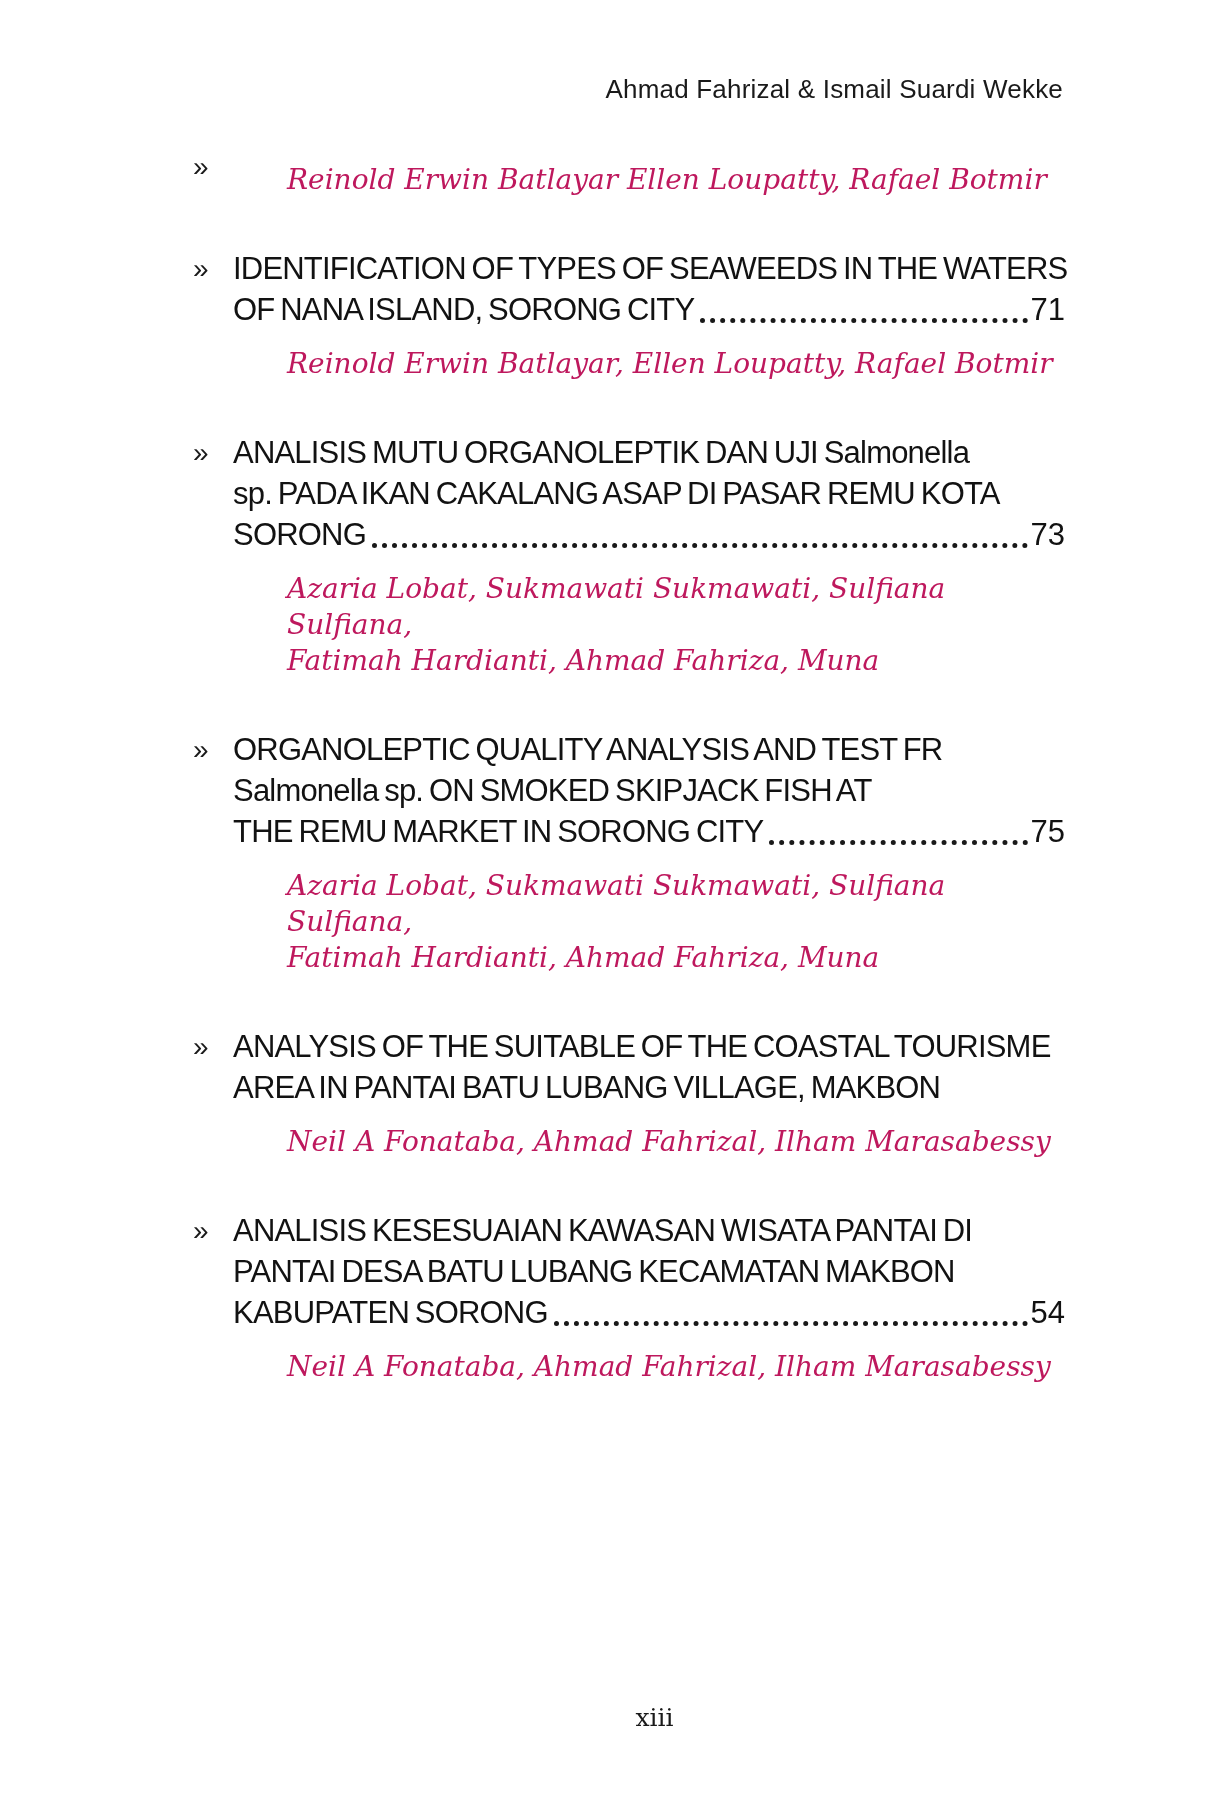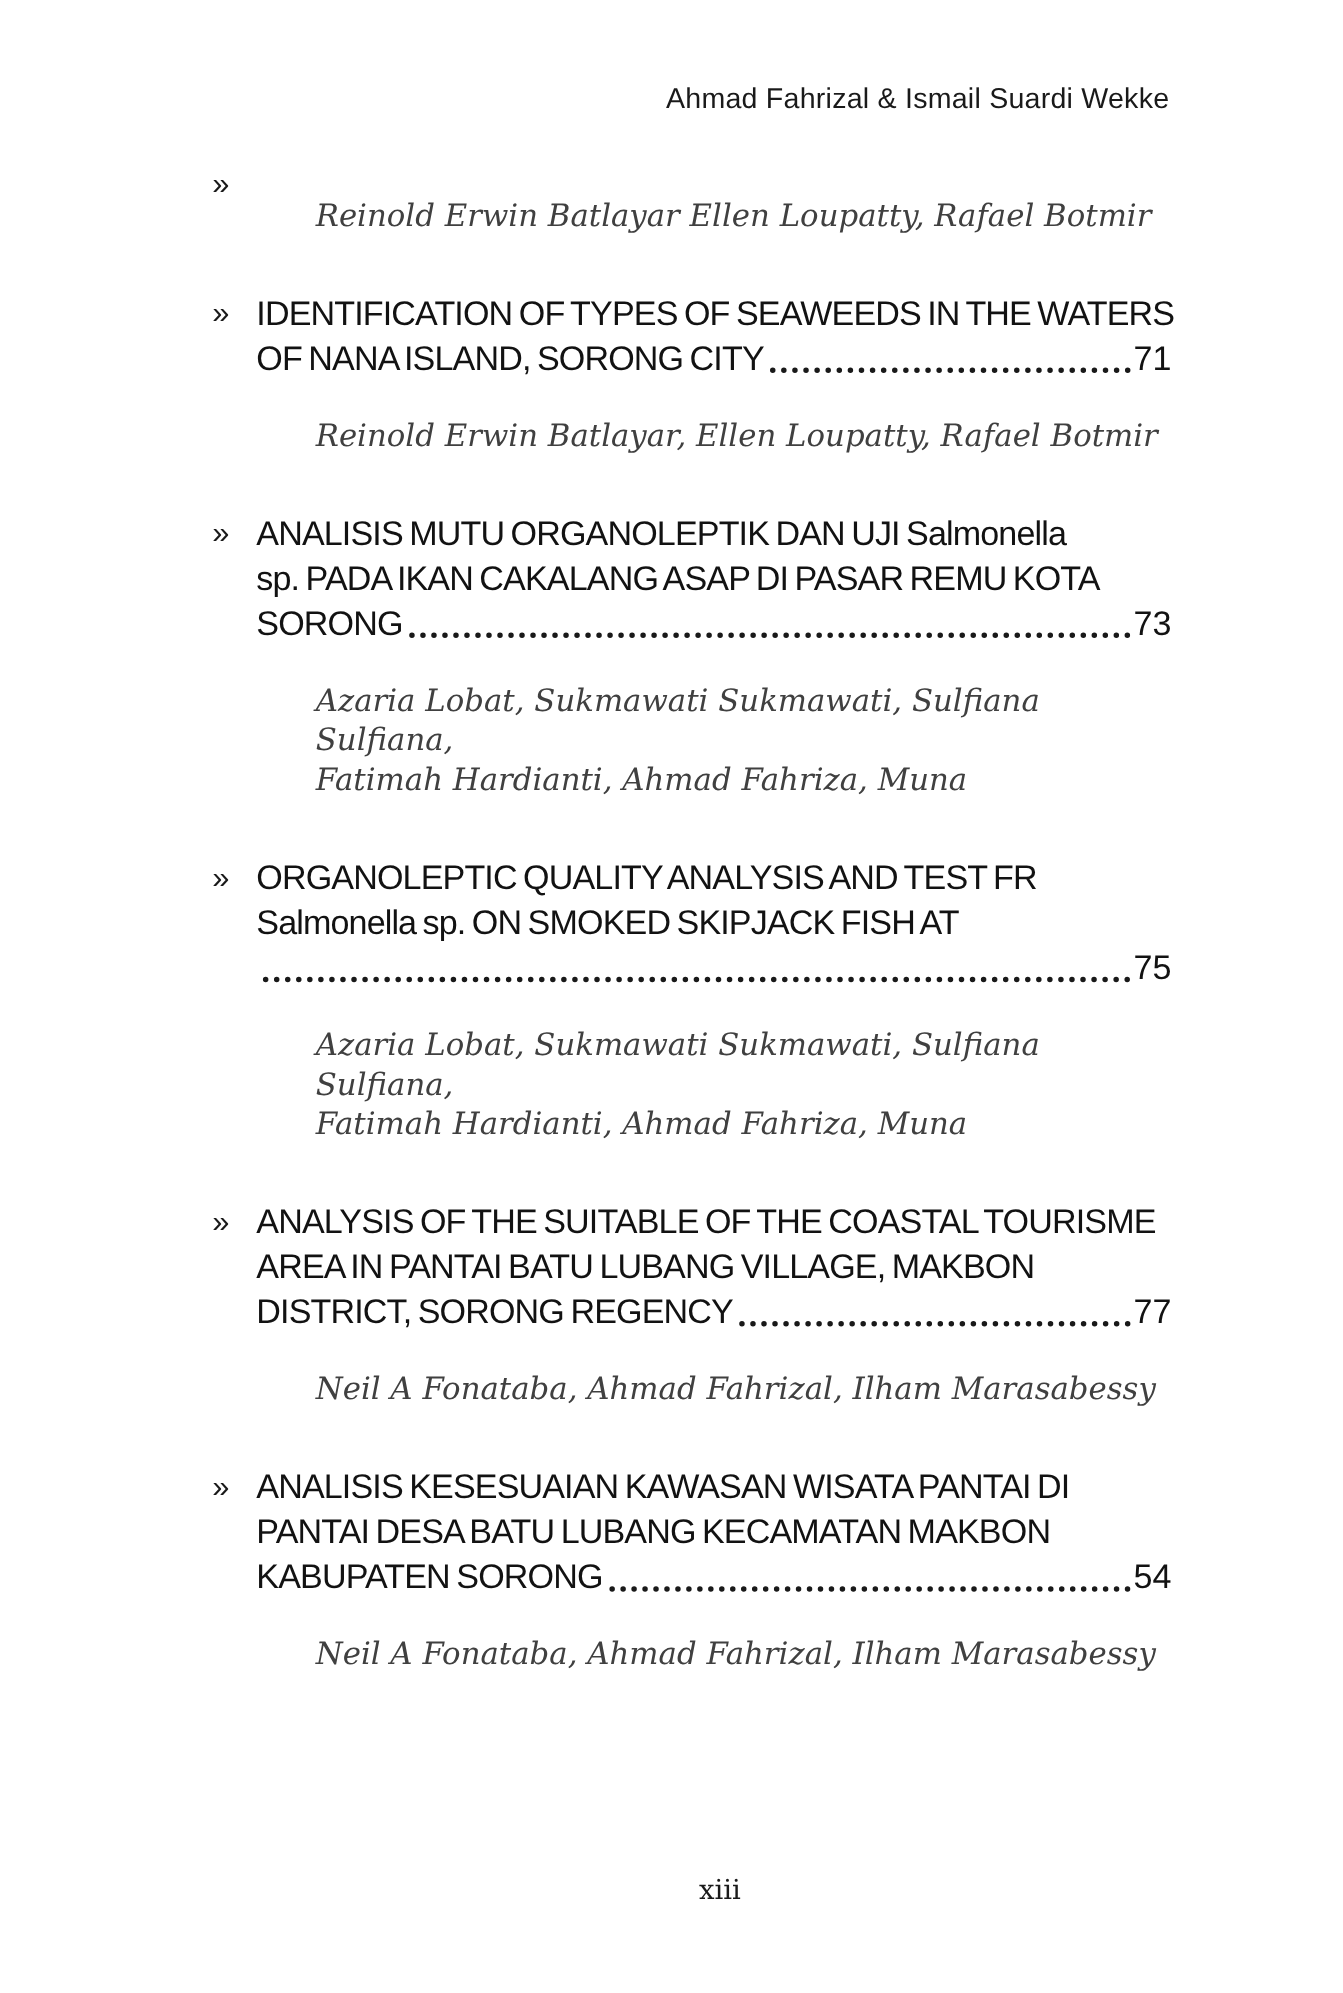--- a/index.html
+++ b/index.html
@@ -46,27 +46,27 @@
     align-self:flex-end;
     border-bottom:5px dotted #191919;
     margin:0 3px 7px 6px;
     min-width:30px;
   }
   .page-num {
     font-size:31px;
     letter-spacing:0;
   }
   .authors {
-    margin-top:32px;
+    margin-top:16px;
     margin-left:54px;
     font-family:"DejaVu Serif", serif;
     font-style:italic;
     font-size:28px;
     line-height:36px;
-    color:#404040;
+    color:#be185d;
   }
   .footer {
     position:absolute;
     top:1703px; left:0;
     width:100%;
     text-align:center;
     font-family:"DejaVu Serif", serif;
     font-size:25px;
     color:#1a1a1a;
     padding-left:44px;
@@ -121,41 +121,37 @@
           </div>
         </div>
       </div>
       <div class="entry">
         <span class="bullet">»</span>
         <div class="entry-body">
           <div class="title">
             <div class="title-line"><span class="seg">ORGANOLEPTIC QUALITY ANALYSIS AND TEST FR</span></div>
             <div class="title-line"><span class="seg">Salmonella sp. ON SMOKED SKIPJACK FISH AT</span></div>
             <div class="title-line with-page">
+              <span class="seg">THE REMU MARKET IN SORONG CITY</span>
               <span class="leader"></span>
               <span class="page-num">75</span>
             </div>
           </div>
           <div class="authors">
             <div class="author-line">Azaria Lobat, Sukmawati Sukmawati, Sulfiana Sulfiana,</div>
             <div class="author-line">Fatimah Hardianti, Ahmad Fahriza, Muna</div>
           </div>
         </div>
       </div>
       <div class="entry">
         <span class="bullet">»</span>
         <div class="entry-body">
           <div class="title">
             <div class="title-line"><span class="seg">ANALYSIS OF THE SUITABLE OF THE COASTAL TOURISME</span></div>
             <div class="title-line"><span class="seg">AREA IN PANTAI BATU LUBANG VILLAGE, MAKBON</span></div>
-            <div class="title-line with-page">
-              <span class="seg">DISTRICT, SORONG REGENCY</span>
-              <span class="leader"></span>
-              <span class="page-num">77</span>
-            </div>
           </div>
           <div class="authors">
             <div class="author-line">Neil A Fonataba, Ahmad Fahrizal, Ilham Marasabessy</div>
           </div>
         </div>
       </div>
       <div class="entry">
         <span class="bullet">»</span>
         <div class="entry-body">
           <div class="title">

